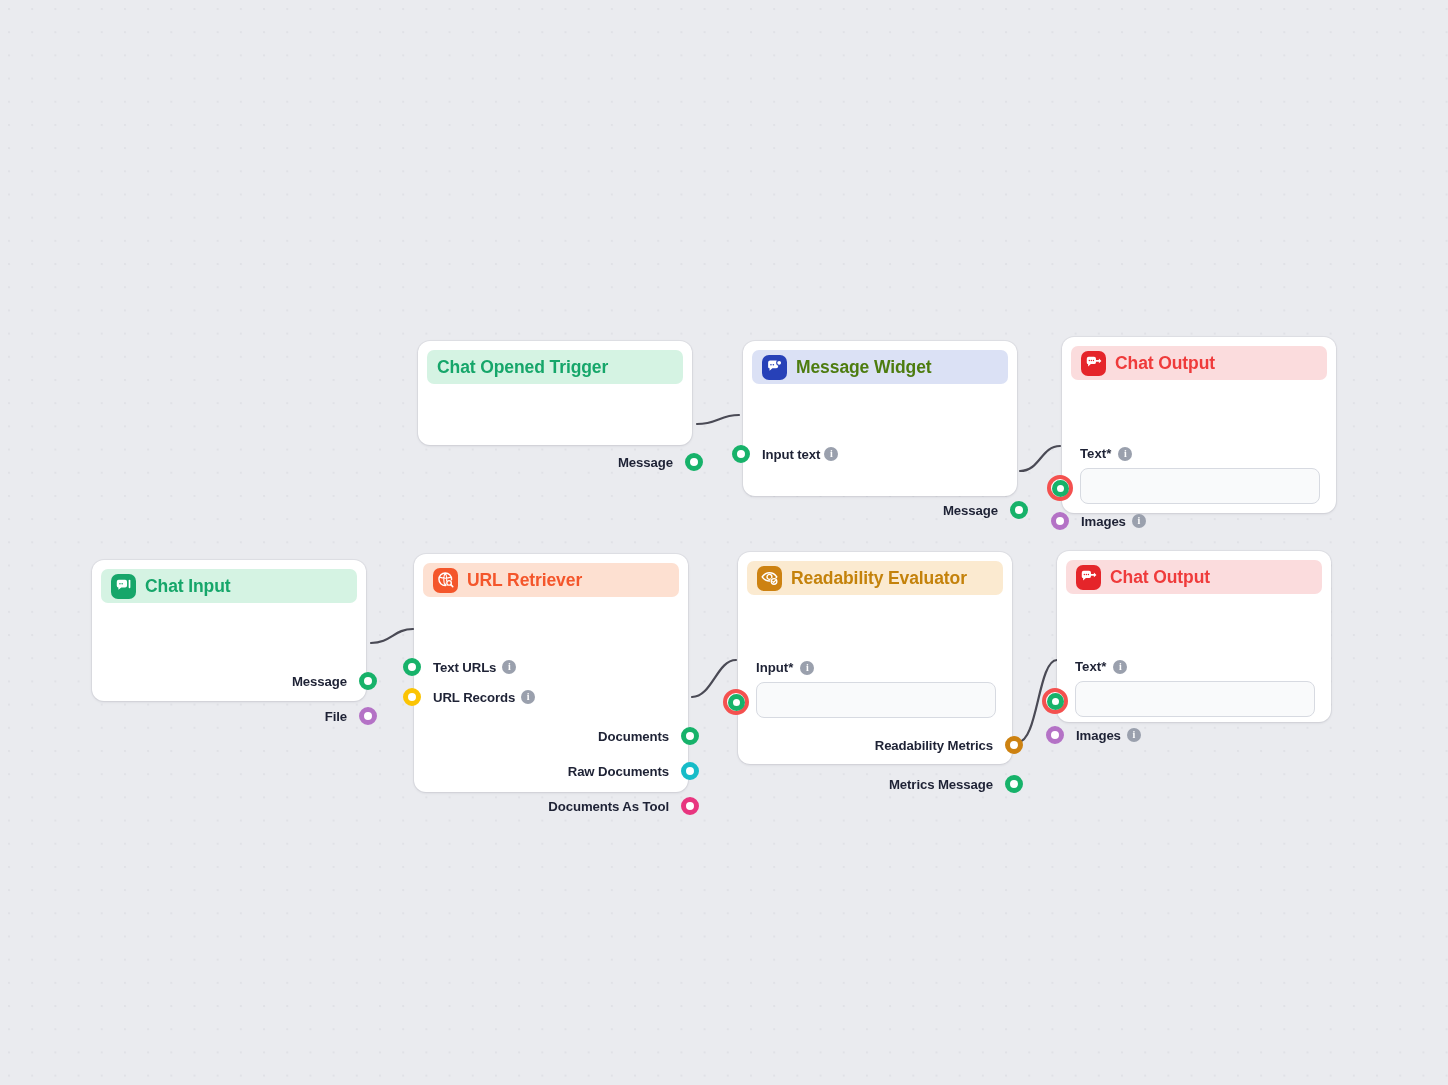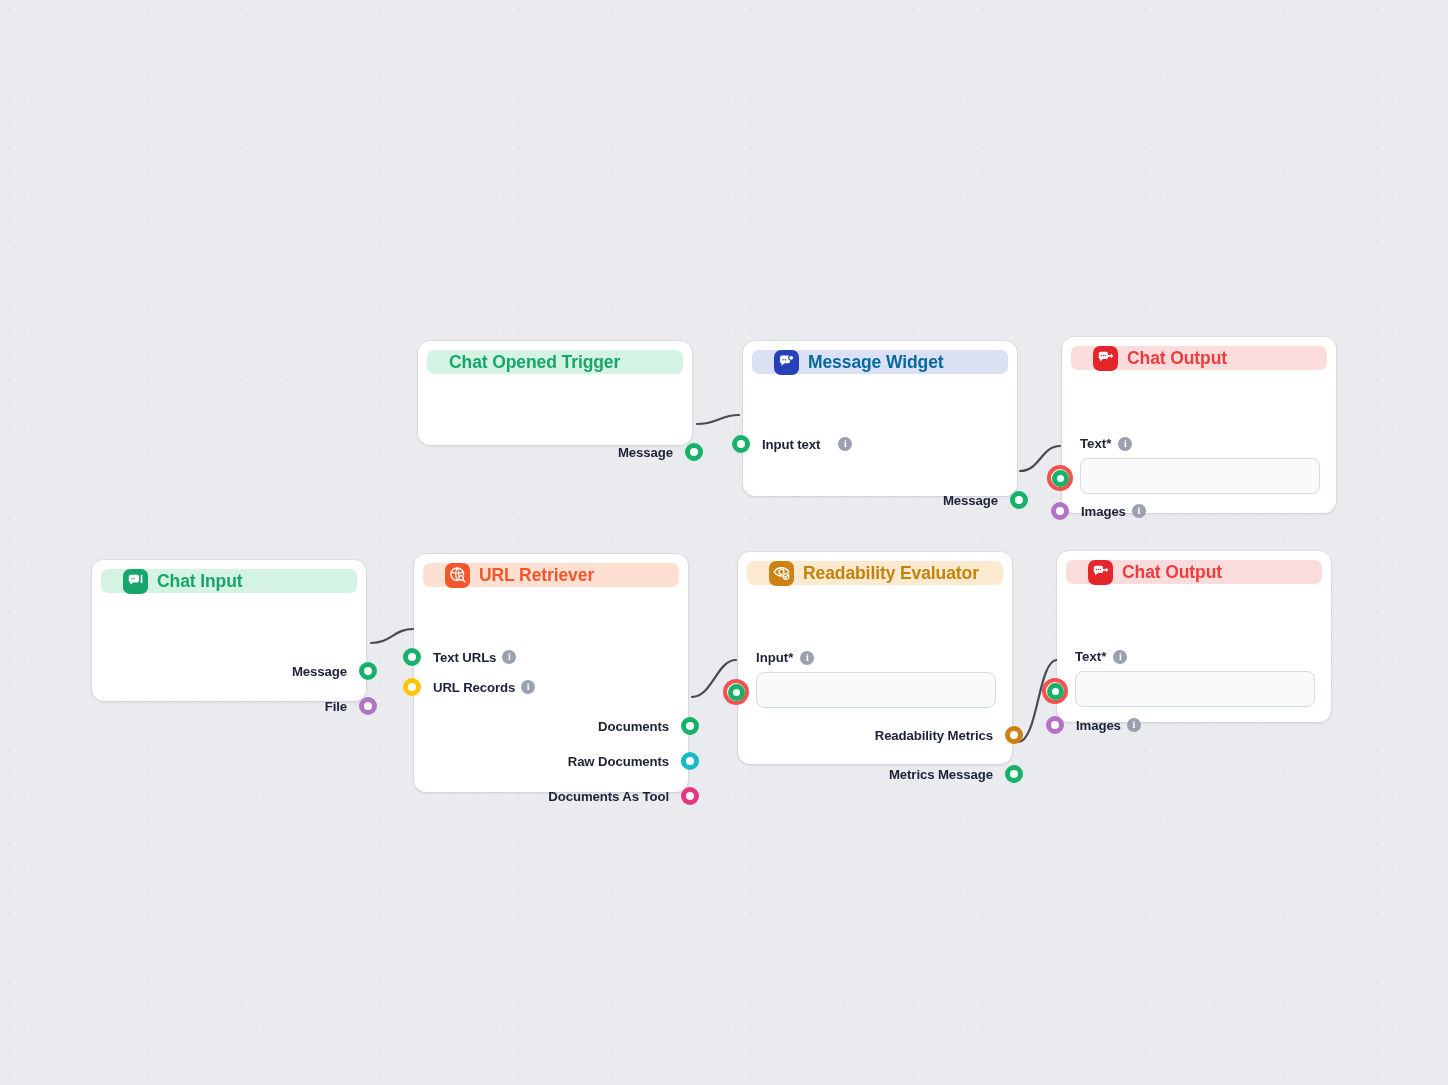--- a/index.html
+++ b/index.html
@@ -35,23 +35,23 @@
     border-radius: 12px;
     box-shadow: 0 1px 3px rgba(20,22,40,0.10), 0 0 0 1px rgba(20,22,40,0.045);
     z-index: 10;
     box-sizing: border-box;
   }
   .node-header {
     display: flex;
     align-items: center;
     gap: 9px;
     margin: 9px 9px 0 9px;
-    padding: 7px 22px;
+    padding: 7px 10px;
     border-radius: 7px;
-    height: 24px;
+    height: 34px;
     box-sizing: border-box;
   }
   .node-title {
     font-size: 17.5px;
     font-weight: bold;
     letter-spacing: -0.1px;
     white-space: nowrap;
   }
   .node-icon {
     width: 25px;
@@ -177,26 +177,26 @@
       <div class="node" style="left: 743px; top: 341px; width: 274px; height: 155px;">
         <div class="node-header" style="background: rgb(219, 225, 245);">
           <span class="node-icon" style="background: rgb(39, 65, 184);">
             <svg width="17" height="17" viewBox="0 0 24 24">
               <path fill="#fff" d="M3 4.8A2.8 2.8 0 0 1 5.8 2h8.6a2.8 2.8 0 0 1 2.8 2.8v5.6a2.8 2.8 0 0 1-2.8 2.8H9l-4 3.4v-3.4h-.2A1.8 1.8 0 0 1 3 11.4z"></path>
               <circle cx="7" cy="8" r="1.1" fill="#2741b8"></circle>
               <circle cx="10.4" cy="8" r="1.1" fill="#2741b8"></circle>
               <circle cx="18.6" cy="5.4" r="3.5" fill="#fff" stroke="#2741b8" stroke-width="1.6"></circle>
             </svg>
           </span>
-          <span class="node-title" style="color: #0369a1;">Message Widget</span>
+          <span class="node-title" style="color: #4d7c0f;">Message Widget</span>
         </div>
         <div class="node-body">
           <div class="port-row left" style="top: 61px;">
             <span class="port" style="border-color: rgb(23, 178, 106);"></span>
-            <span style="display: flex; gap: 16px; margin: 0px 0px 0px 6px;">
+            <span style="display: flex; gap: 2px; margin: 0px 0px 0px 6px;">
               <span class="port-label">Input text</span>
               <span class="info-icon">i</span>
             </span>
           </div>
           <div class="port-row right" style="top: 117px;">
             <span class="port" style="border-color: rgb(23, 178, 106);"></span>
             <span style="display: flex; align-items: center; gap: 4px; margin: 0px 6px 0px 0px;">
               <span class="port-label">Message</span>
             </span>
           </div>

